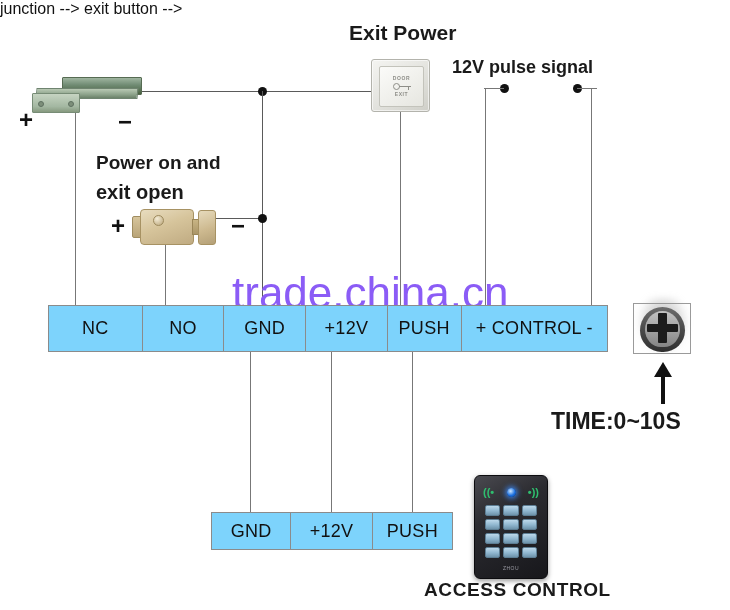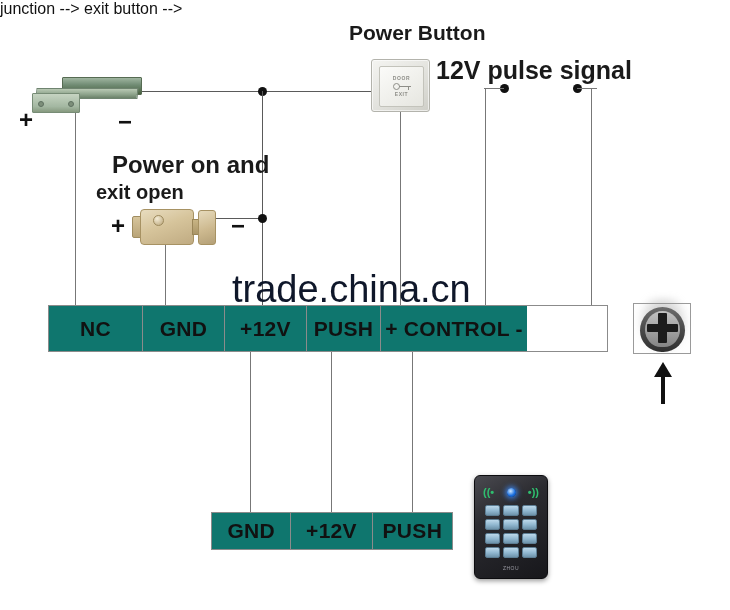--- a/index.html
+++ b/index.html
@@ -57,47 +57,47 @@
     height: 9px;
     border-radius: 50%;
     background: #111;
   }
 
   
   #watermark {
     position: absolute;
     left: 232px;
     top: 268px;
-    font-size: 38px;
+    font-size: 44px;
     font-weight: 400;
-    color: #0f172a;
+    color: #8b5cf6;
     letter-spacing: 0px;
     white-space: nowrap;
     font-family: "Liberation Sans", sans-serif;
   }
 
   
   .term-block {
     position: absolute;
     display: flex;
     background: #ffffff;
     border: 1.3px solid #8b8b8b;
     box-sizing: border-box;
   }
   .term-cell {
     border-right: 1.3px solid #8b8b8b;
     box-sizing: border-box;
     display: flex;
     align-items: center;
     justify-content: center;
-    font-size: 21px;
-    font-weight: 700;
+    font-size: 18px;
+    font-weight: 400;
     color: #111;
     letter-spacing: 0.3px;
-    background: #0f766e;
+    background: #7dd3fc;
     white-space: nowrap;
   }
   .term-cell:last-child { border-right: none; }
 
   #main-terminal { left: 48px; top: 305px; width: 560px; height: 47px; }
   #bottom-terminal { left: 211px; top: 512px; width: 242px; height: 38px; }
 
   
   #strike-lock {
     position: absolute;
@@ -364,24 +364,24 @@
     left: 0; right: 0;
     bottom: 7px;
     text-align: center;
     font-size: 5px;
     color: #9a9aa2;
     letter-spacing: 0.5px;
   }
 
   
   #lbl-power-off { left: 32px; top: 48px; font-size: 21px; }
-  #lbl-power-on-1 { left: 112px; top: 153px; font-size: 24px; }
+  #lbl-power-on-1 { left: 96px; top: 153px; font-size: 19px; }
   #lbl-power-on-2 { left: 96px; top: 182px; font-size: 20px; }
   #lbl-exit { left: 349px; top: 22px; font-size: 21px; }
-  #lbl-pulse { left: 436px; top: 58px; font-size: 25px; }
+  #lbl-pulse { left: 452px; top: 58px; font-size: 18px; }
   #lbl-time { left: 551px; top: 410px; font-size: 23px; }
   #lbl-access { left: 424px; top: 580px; font-size: 19px; letter-spacing: 0.6px; }
 
   #sign-strike-plus { left: 19px; top: 108px; font-size: 24px; }
   #sign-strike-minus { left: 118px; top: 110px; font-size: 24px; }
   #sign-rim-plus { left: 111px; top: 214px; font-size: 24px; }
   #sign-rim-minus { left: 231px; top: 214px; font-size: 24px; }
 </style>
 </head>
 <body>
@@ -450,57 +450,59 @@
     <div class="knob"></div>
     <div class="screws"></div>
     <div class="striker"></div>
   </div>
   <div class="lbl" id="lbl-power-on-1">Power on and</div>
   <div class="lbl" id="lbl-power-on-2">exit open</div>
   <div class="sign" id="sign-rim-plus">+</div>
   <div class="sign" id="sign-rim-minus">−</div>
 
   
-  <div class="lbl" id="lbl-exit">Power Button</div>
+  <div class="lbl" id="lbl-exit">Exit Power</div>
   <div id="exit-button">
     <div class="plate">
       <div class="txt">DOOR</div>
       <div class="keyicon">
         <div class="ring"></div>
           <div class="shaft"></div>
           <div class="tooth"></div>
       </div>
       <div class="txt">EXIT</div>
     </div>
   </div>
 
   
   <div class="lbl" id="lbl-pulse">12V pulse signal</div>
 
   
   <div class="term-block" id="main-terminal">
     <div class="term-cell" style="width:94px;">NC</div>
+    <div class="term-cell" style="width:82px;">NO</div>
     <div class="term-cell" style="width:82px;">GND</div>
     <div class="term-cell" style="width:82px;">+12V</div>
     <div class="term-cell" style="width:74px;">PUSH</div>
     <div class="term-cell" style="width:146px;">+ CONTROL -</div>
   </div>
 
   
   <div id="time-pot">
     <div class="shadow"></div>
     <div class="ring"></div>
     <div class="inner"></div>
     <div class="cross-h"></div>
     <div class="cross-v"></div>
   </div>
   <div id="pot-arrow">
     <div class="head"></div>
     <div class="stem"></div>
   </div>
+  <div class="lbl" id="lbl-time">TIME:0~10S</div>
 
   
   <div class="term-block" id="bottom-terminal">
     <div class="term-cell" style="width:80px;">GND</div>
     <div class="term-cell" style="width:82px;">+12V</div>
     <div class="term-cell" style="width:80px;">PUSH</div>
   </div>
 
   
   <div id="keypad">
@@ -518,14 +520,15 @@
       <div class="key"></div>
       <div class="key"></div>
       <div class="key"></div>
       <div class="key"></div>
       <div class="key"></div>
       <div class="key"></div>
       <div class="key"></div>
     </div>
     <div class="brand">ZHOU</div>
   </div>
+  <div class="lbl" id="lbl-access">ACCESS CONTROL</div>
 
 </div>
 
 </body></html>

